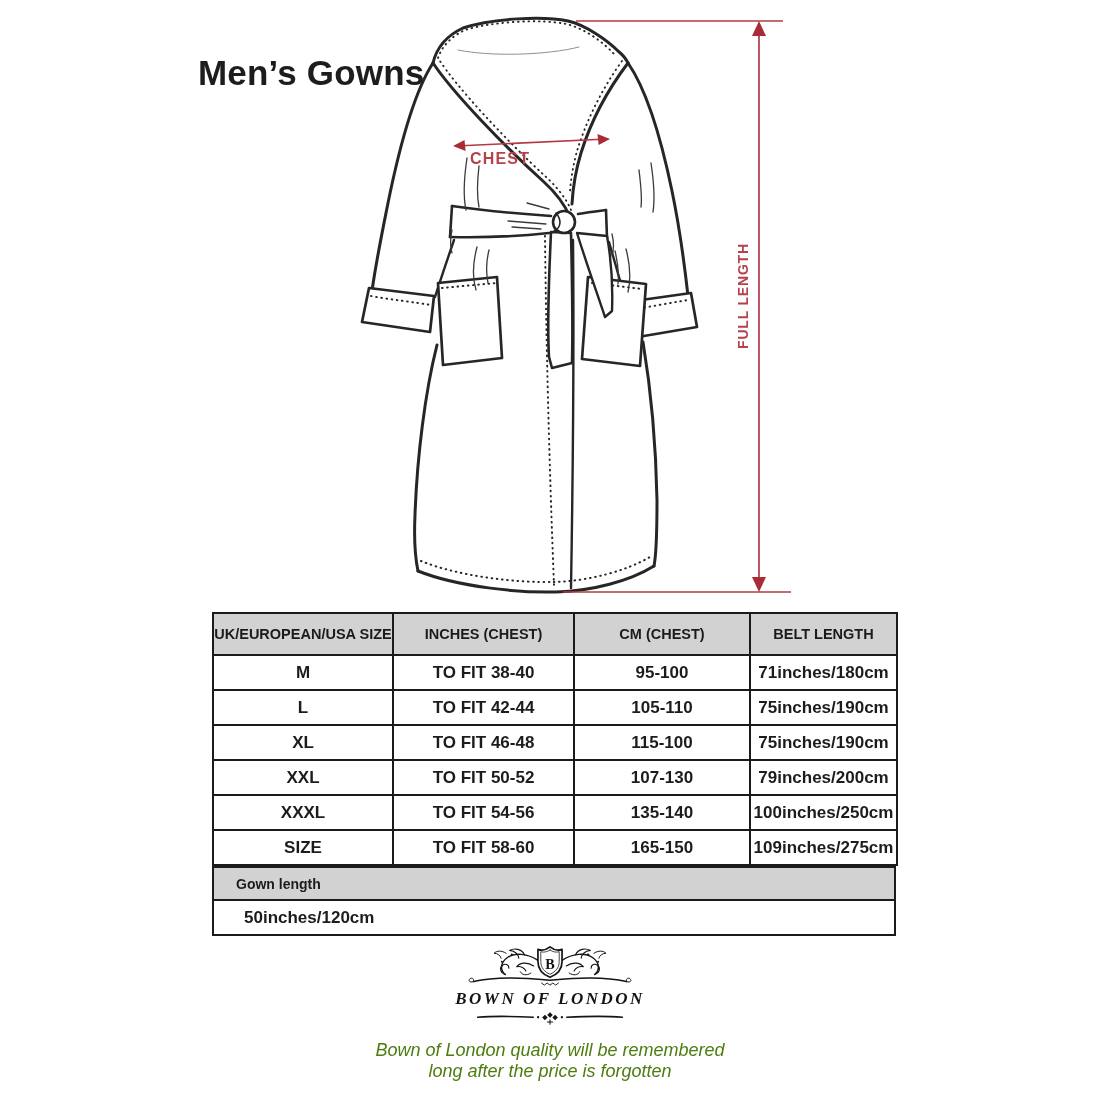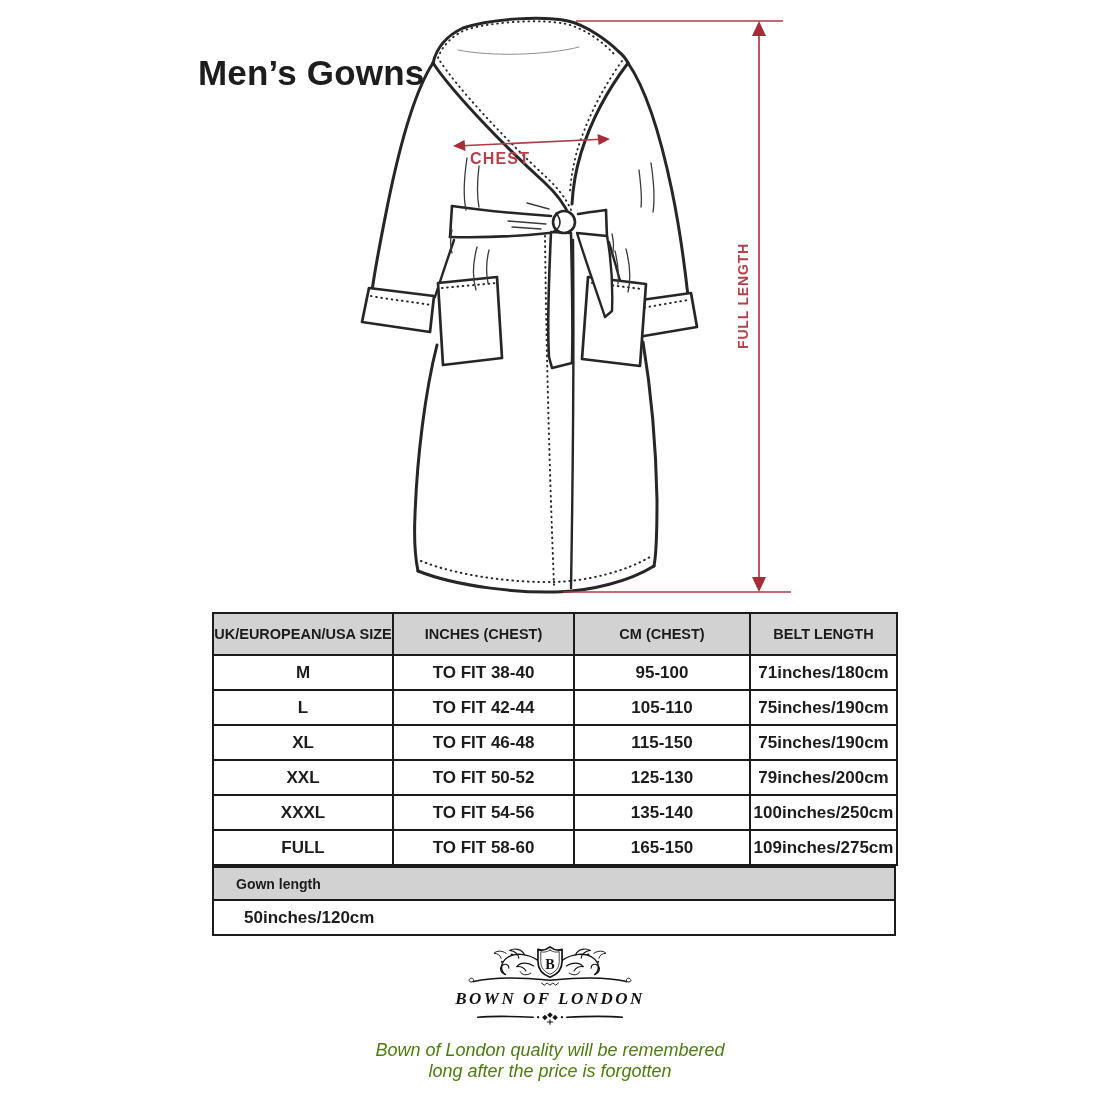--- a/index.html
+++ b/index.html
@@ -150,37 +150,37 @@
       </tr>
       <tr>
         <td>L</td>
         <td>TO FIT 42-44</td>
         <td>105-110</td>
         <td>75inches/190cm</td>
       </tr>
       <tr>
         <td>XL</td>
         <td>TO FIT 46-48</td>
-        <td>115-150</td>
+        <td>115-100</td>
         <td>75inches/190cm</td>
       </tr>
       <tr>
         <td>XXL</td>
         <td>TO FIT 50-52</td>
-        <td>125-130</td>
+        <td>107-130</td>
         <td>79inches/200cm</td>
       </tr>
       <tr>
         <td>XXXL</td>
         <td>TO FIT 54-56</td>
         <td>135-140</td>
         <td>100inches/250cm</td>
       </tr>
       <tr>
-        <td>FULL</td>
+        <td>SIZE</td>
         <td>TO FIT 58-60</td>
         <td>165-150</td>
         <td>109inches/275cm</td>
       </tr>
     </tbody>
   </table>
 
   <table class="length-table">
     <tbody>
         <tr>

